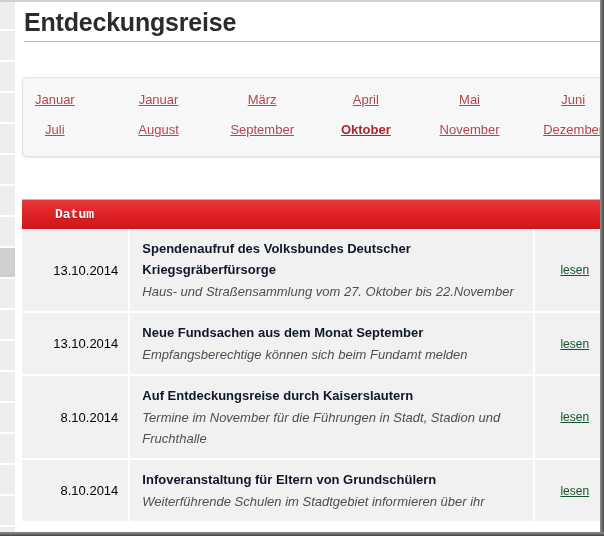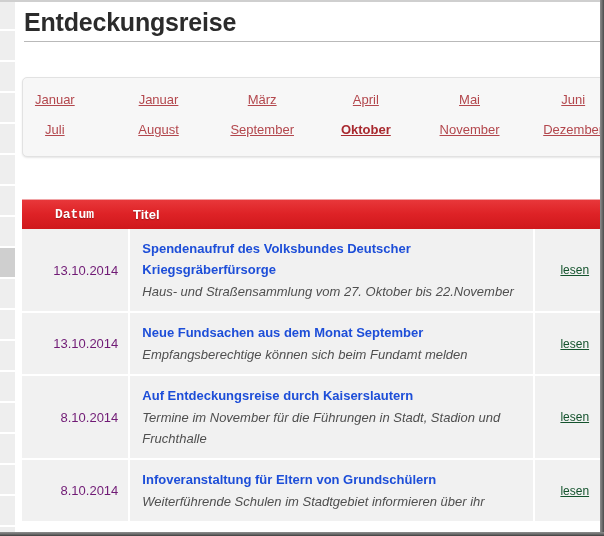--- a/index.html
+++ b/index.html
@@ -145,42 +145,42 @@
   .cell {
     display: flex;
     align-items: center;
     padding: 9px 6px;
   }
   .cell.date-col {
     width: 109px;
     justify-content: flex-end;
     padding-right: 10px;
     font-size: 13px;
-    color: #701a75;
+    color: #000000;
     border-right: 2px solid #ffffff;
     white-space: nowrap;
   }
   .cell.title-col {
     width: 408px;
     flex-direction: column;
     align-items: flex-start;
     justify-content: center;
     padding-left: 12px;
     padding-right: 8px;
     border-right: 2px solid #ffffff;
   }
   .cell.read-col {
     width: 79px;
     justify-content: center;
     align-items: center;
   }
   .news-title {
     font-size: 13px;
     font-weight: bold;
-    color: #1d4ed8;
+    color: #0f172a;
     line-height: 21px;
   }
   .news-sub {
     font-size: 13px;
     font-style: italic;
     color: #4f4f4f;
     line-height: 21px;
     margin-top: 1px;
   }
   .read-link {
@@ -295,21 +295,20 @@
           <span class="month-link">Dezember</span>
         </div>
       </div>
 
     </div>
 
     <div id="news-table">
 
       <div id="table-head">
         <div class="th date-col">Datum</div>
-        <div class="th title-col">Titel</div>
         <div class="th read-col"></div>
       </div>
 
       <div class="news-row">
         <div class="cell date-col">13.10.2014</div>
         <div class="cell title-col">
           <div class="news-title">Spendenaufruf des Volksbundes Deutscher Kriegsgräberfürsorge</div>
           <div class="news-sub">Haus- und Straßensammlung vom 27. Oktober bis 22.November</div>
         </div>
         <div class="cell read-col">

